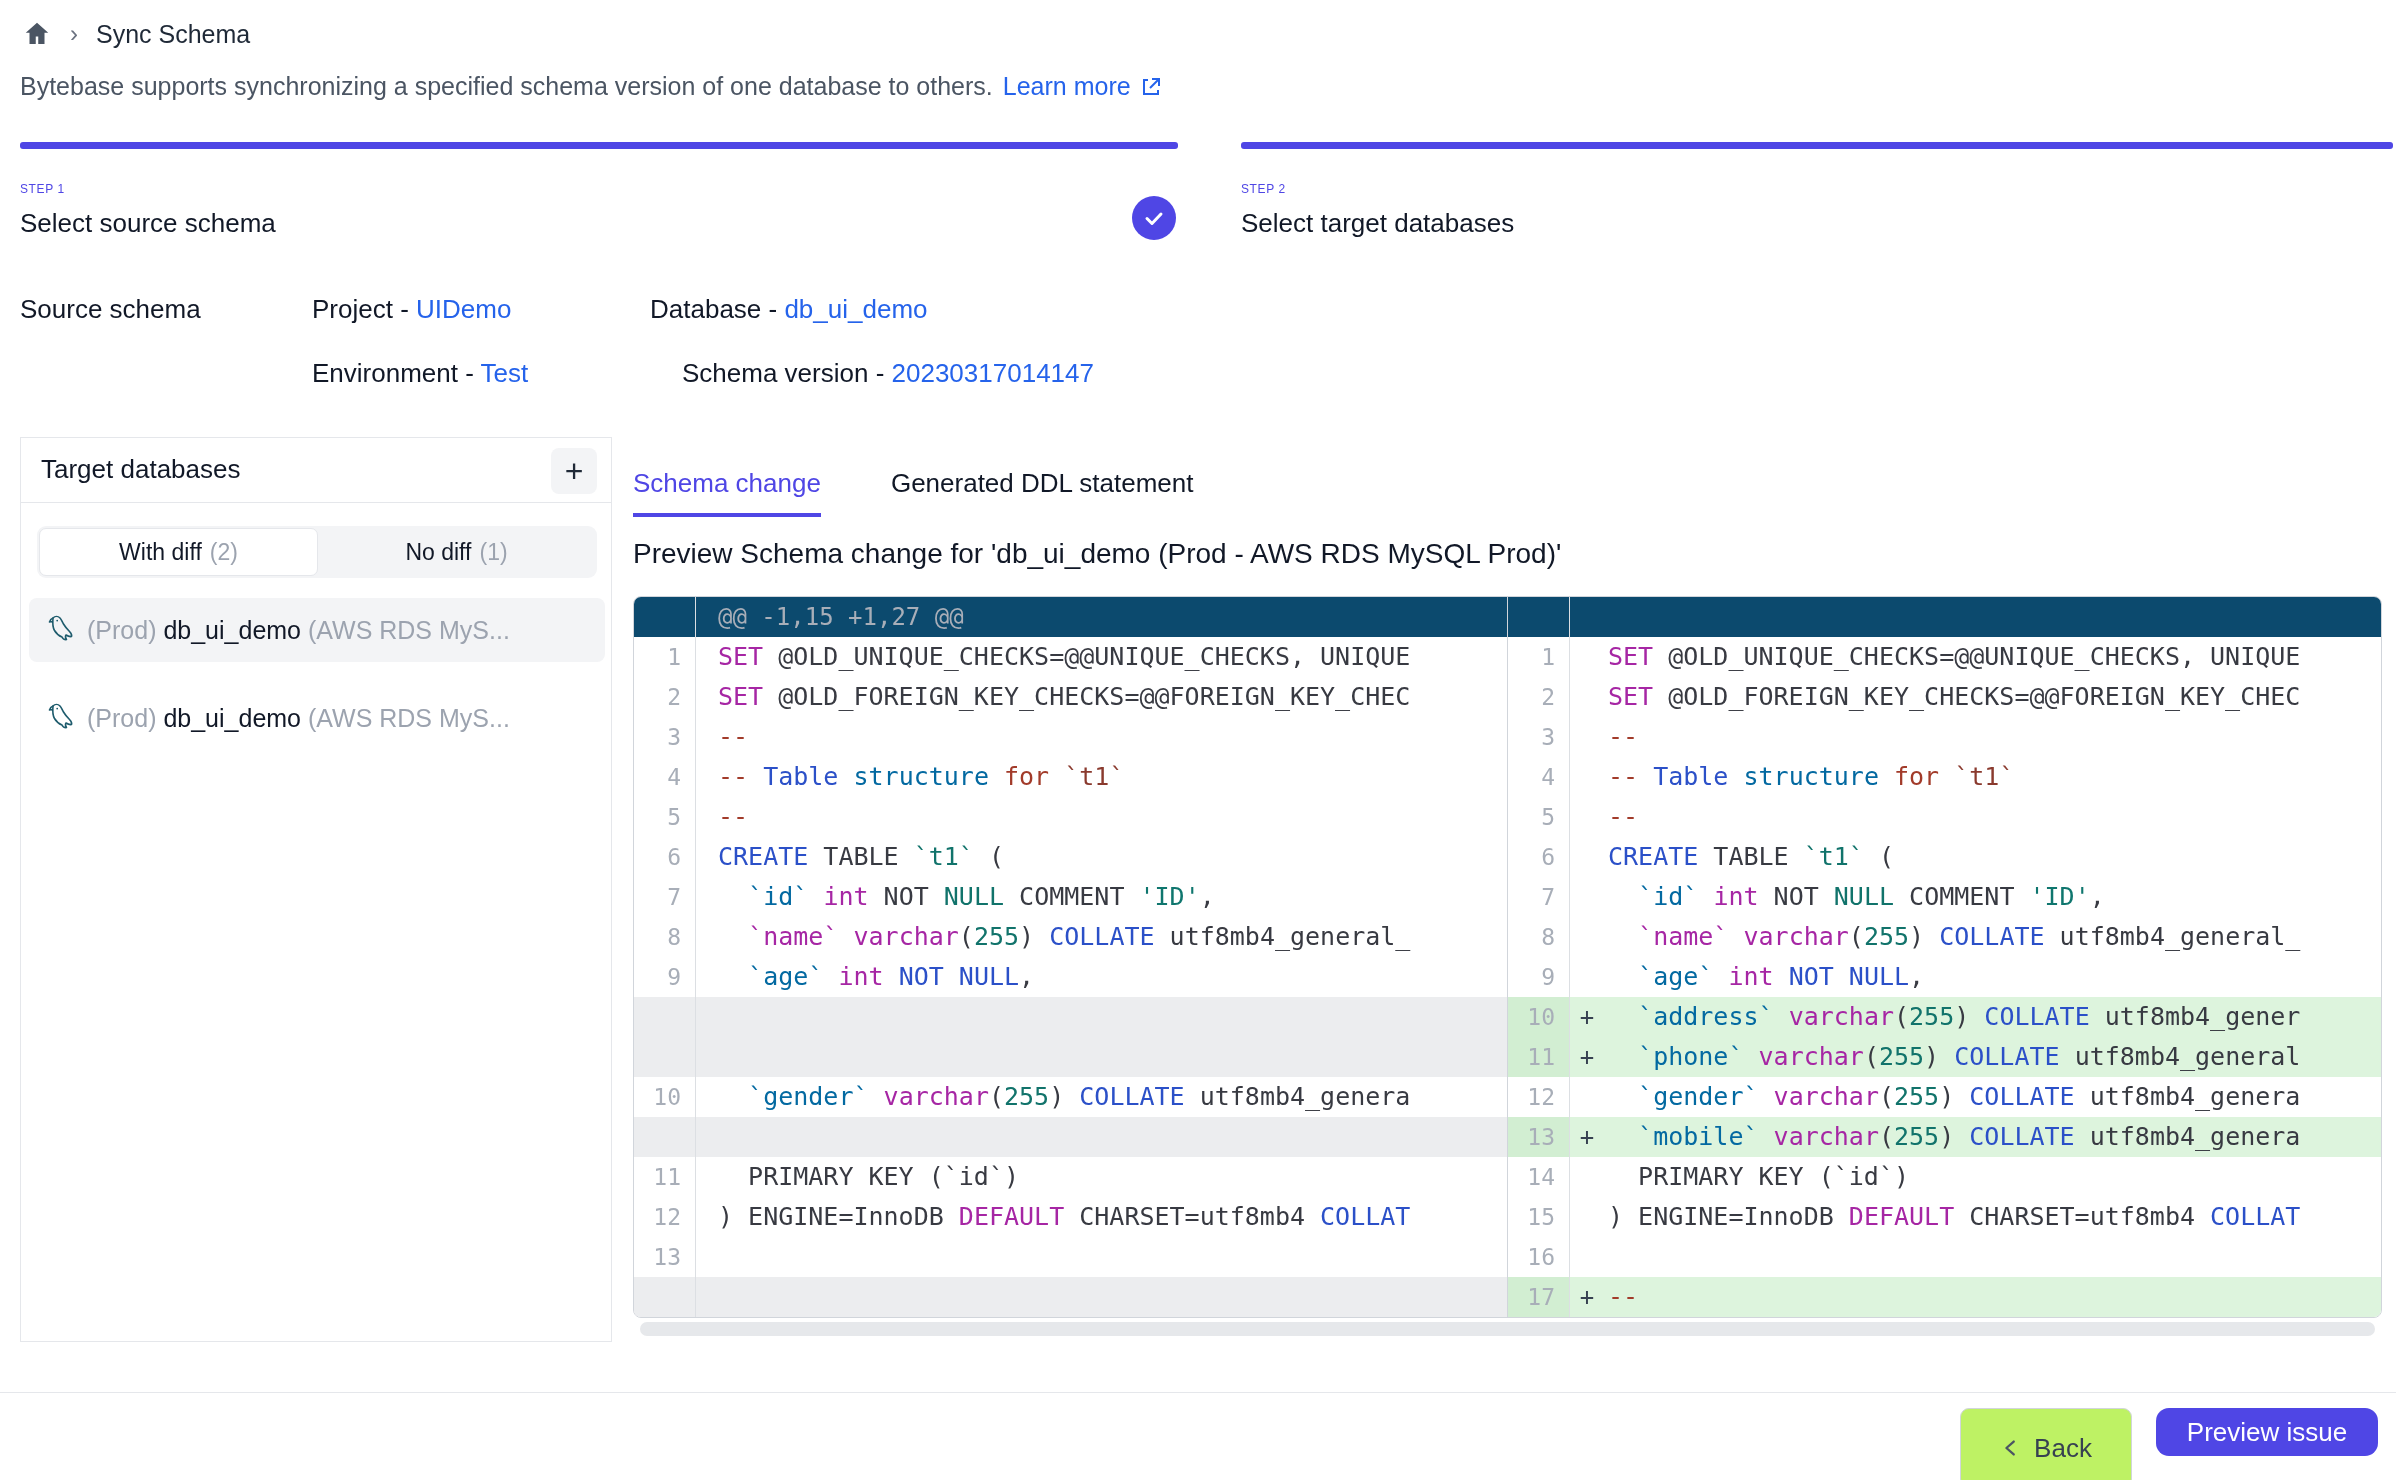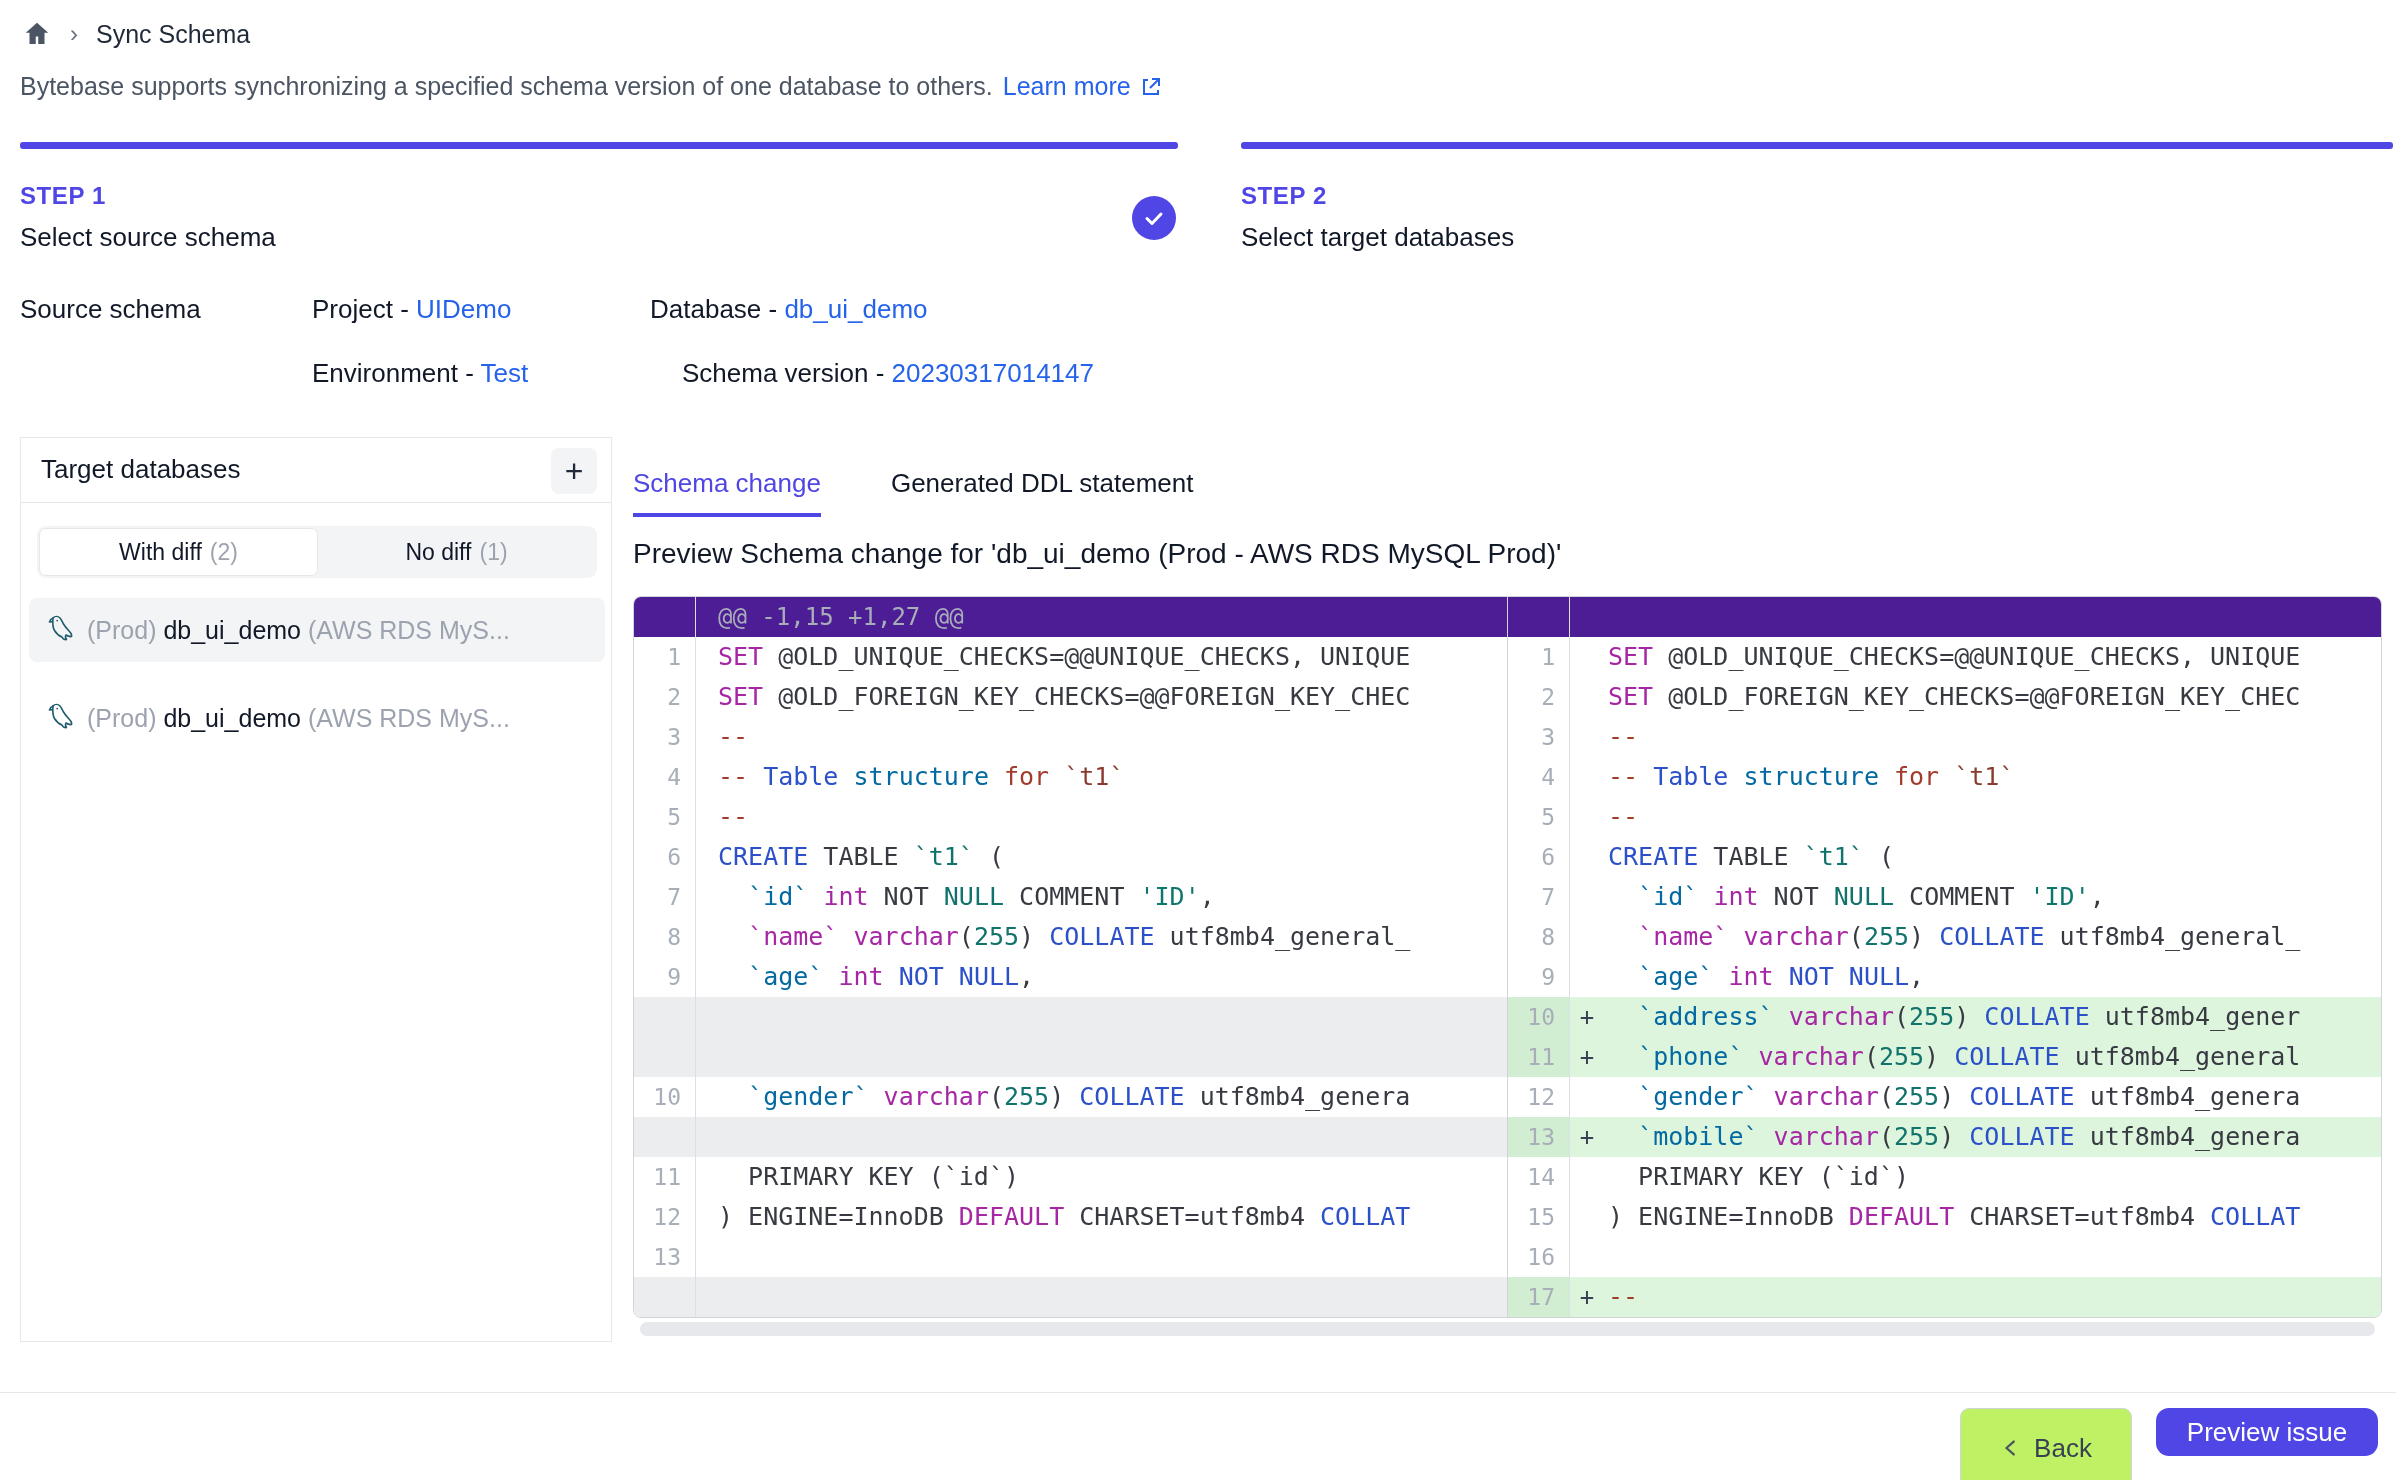--- a/index.html
+++ b/index.html
@@ -12,21 +12,21 @@
   .crumb-title { font-size:25px; color:#1f2937; }
   .chev { color:#6b7280; font-size:24px; }
 
   
   .description { position:absolute; left:20px; top:72px; font-size:25px; color:#4b5563; display:flex; align-items:center; gap:10px; }
   .desc-link { color:var(--link); cursor:pointer; display:inline-flex; align-items:center; gap:8px; }
 
   
   .stepbar { position:absolute; height:7px; background:var(--accent); border-radius:3px; }
   .step-block { position:absolute; }
-  .step-label { font-size:24px; font-weight:700; letter-spacing:0.6px; color:var(--accent); }
+  .step-label { font-size:12px; font-weight:400; letter-spacing:0.6px; color:var(--accent); }
   .step-title { margin-top:12px; font-size:26px; font-weight:500; color:#111827; }
   .check-circle { position:absolute; right:2px; top:14px; width:44px; height:44px; border-radius:50%; background:var(--accent); display:flex; align-items:center; justify-content:center; }
 
   
   .src-label { position:absolute; font-size:26px; color:#111827; }
   .src-field { position:absolute; font-size:26px; color:#111827; white-space:nowrap; }
   .src-field a { color:var(--link); text-decoration:none; cursor:pointer; }
 
   
   .panel { position:absolute; left:20px; top:437px; width:592px; height:905px; border:1px solid #e5e7eb; border-radius:0; background:#fff; }
@@ -53,21 +53,21 @@
   
   .diff { position:absolute; left:633px; top:596px; width:1749px; border:1px solid #d1d5db; border-radius:8px; overflow:hidden; display:flex; background:#fff; font-family:"DejaVu Sans Mono", monospace; }
   .pane { overflow:hidden; }
   .pane.left { width:874px; border-right:1px solid #d1d5db; }
   .pane.right { flex:1; }
   .drow { display:flex; height:40px; line-height:40px; white-space:pre; }
   .gutter { flex:none; width:62px; text-align:right; padding-right:14px; color:#a8aeb8; font-size:23px; border-right:1px solid #dcdfe3; }
   .marker { flex:none; width:34px; text-align:center; font-size:24px; color:#374151; }
   .codecell { flex:1; overflow:hidden; font-size:25px; color:#383a42; padding-left:22px; }
   .pane.right .codecell { padding-left:4px; }
-  .drow.header { background:#4c1d95; }
+  .drow.header { background:#0c4a6e; }
   .drow.header .codecell { color:#a8aeb8; font-size:24px; }
   .drow.spacer { background:#ecedef; }
   .drow.spacer .gutter { background:#ecedef; }
   .drow.add .codecell, .drow.add .marker { background:#ddf4dd; }
   .drow.add .gutter { background:#d2eed2; }
   .sp{color:#383a42}.sk{color:#A626A4}.sb{color:#2B50C8}.st{color:#11736B}
   .sn{color:#0369a1}.sg{color:#0f766e}.sc{color:#A23B2A}.sm{color:#8A3A2E}
 
   .hscroll { position:absolute; left:640px; top:1322px; width:1735px; height:14px; border-radius:7px; background:#e6e8eb; cursor:pointer; }
 

